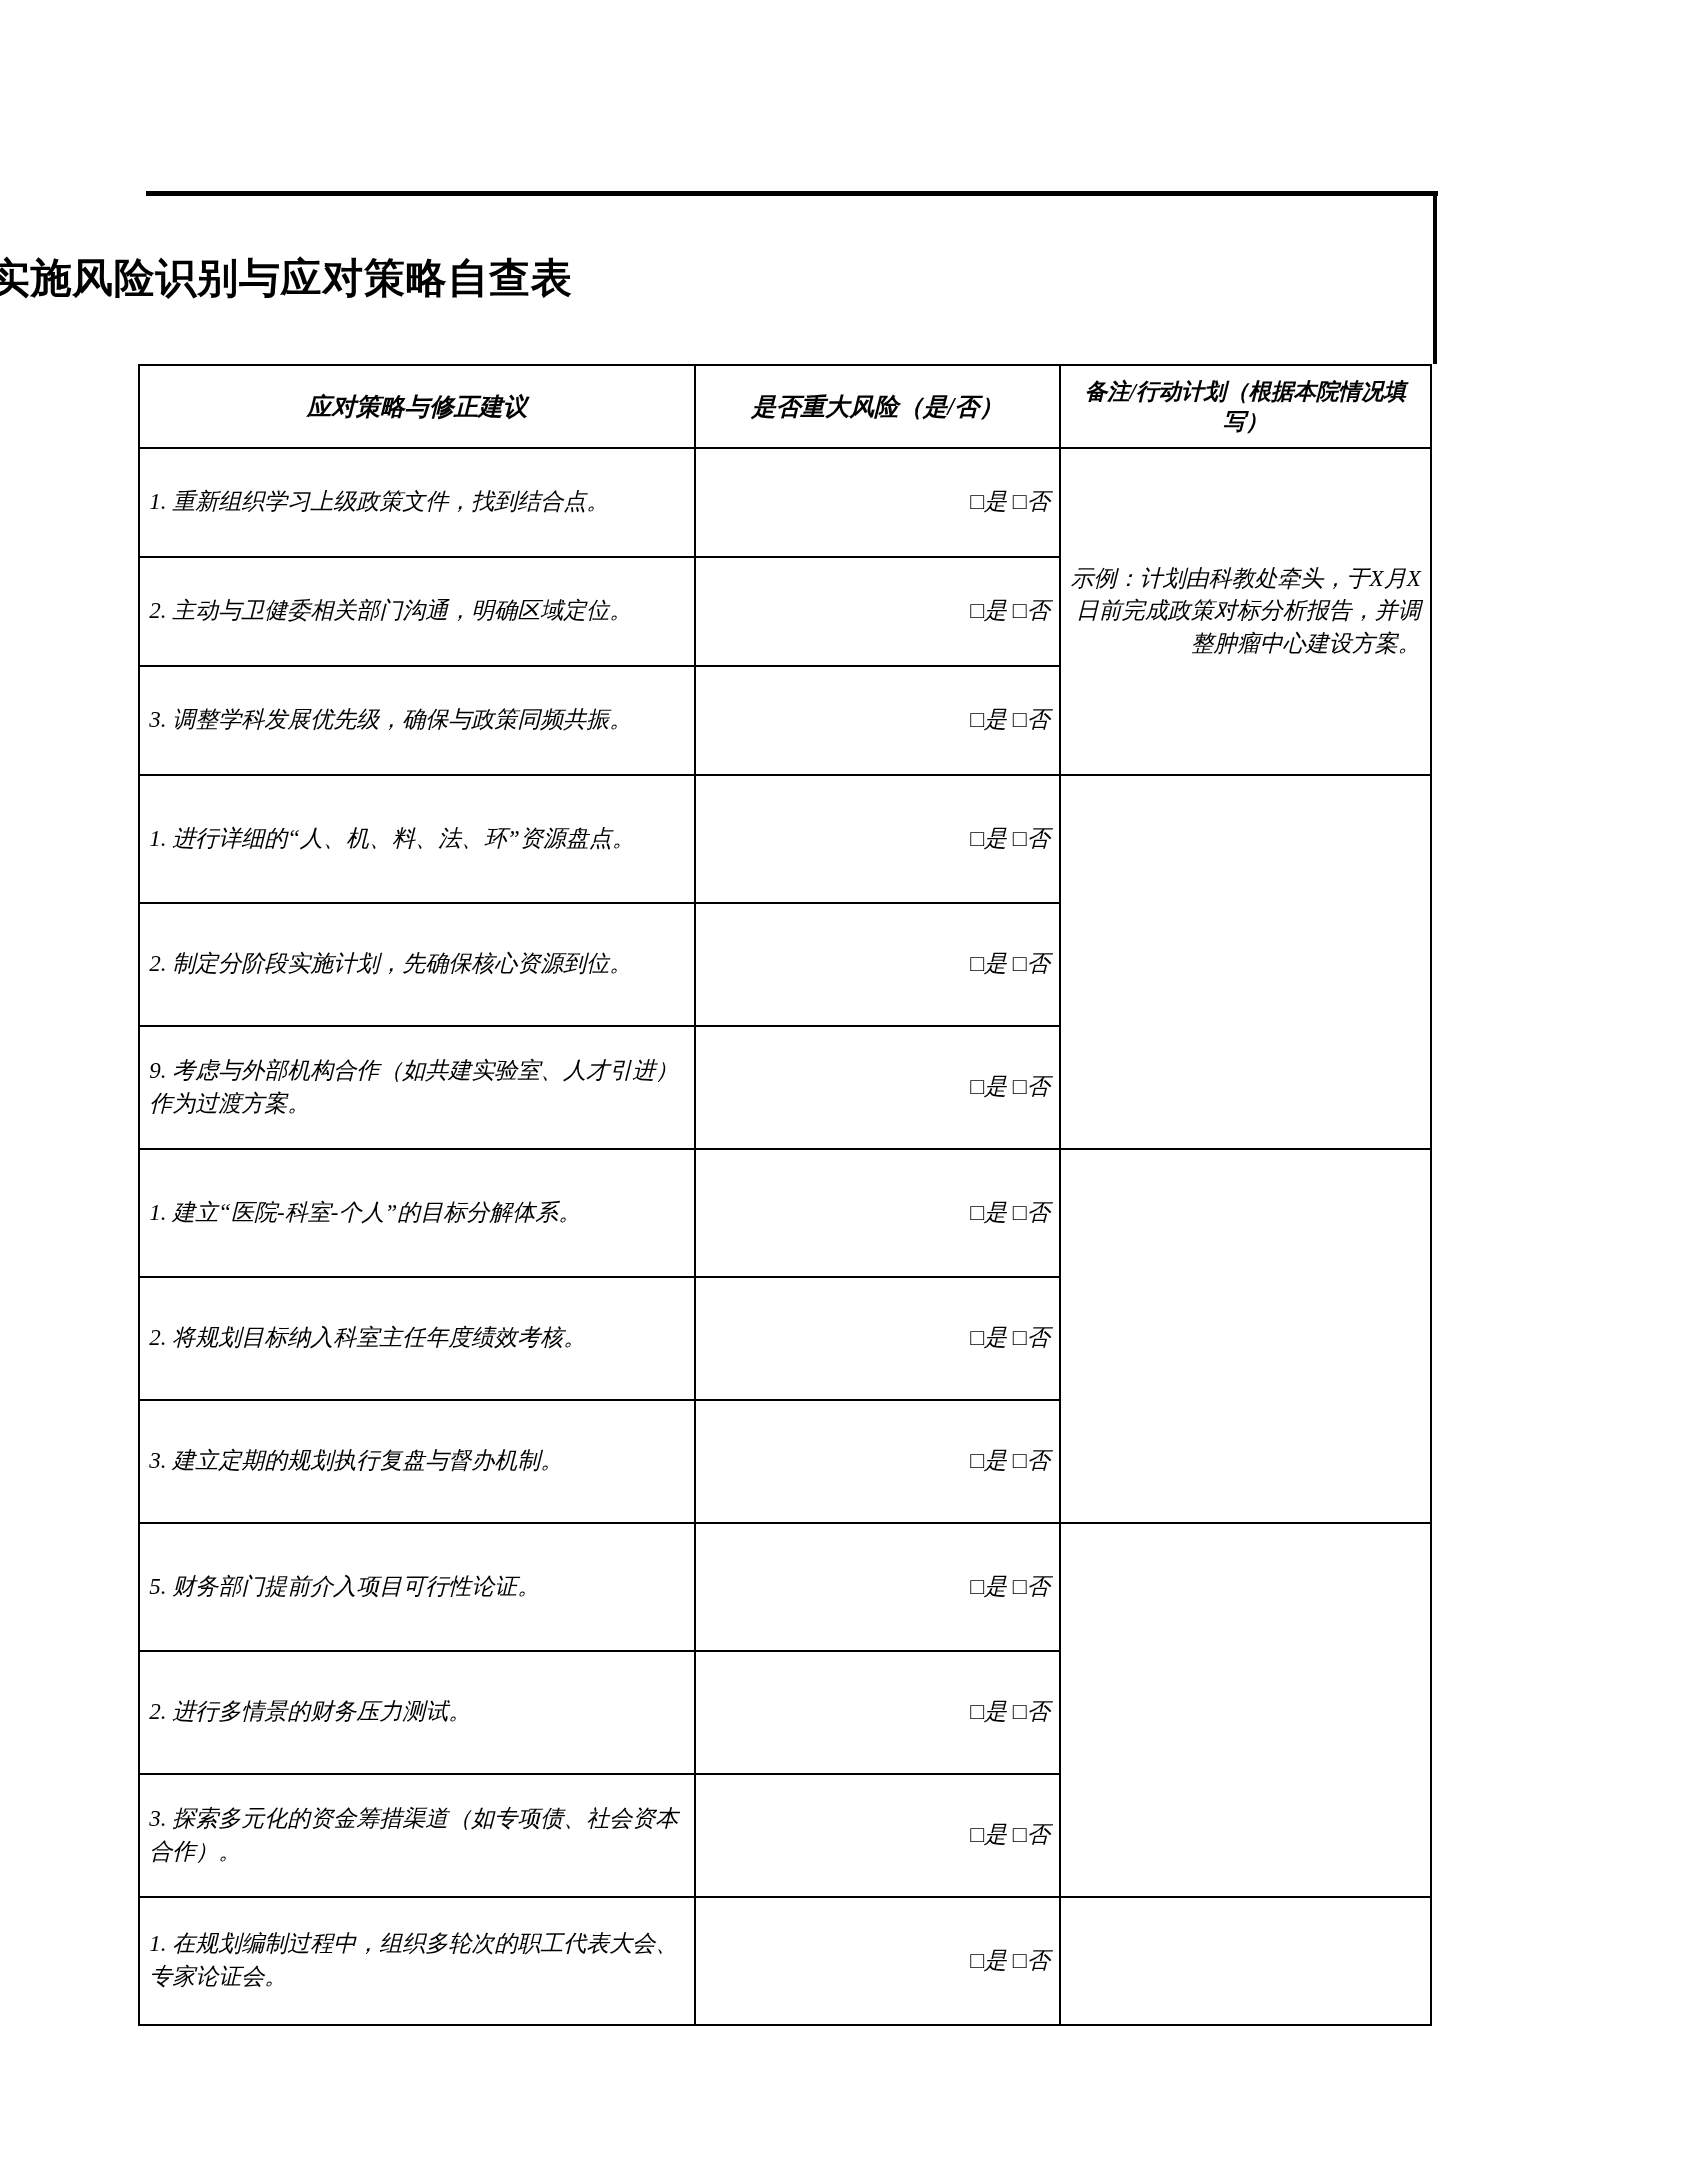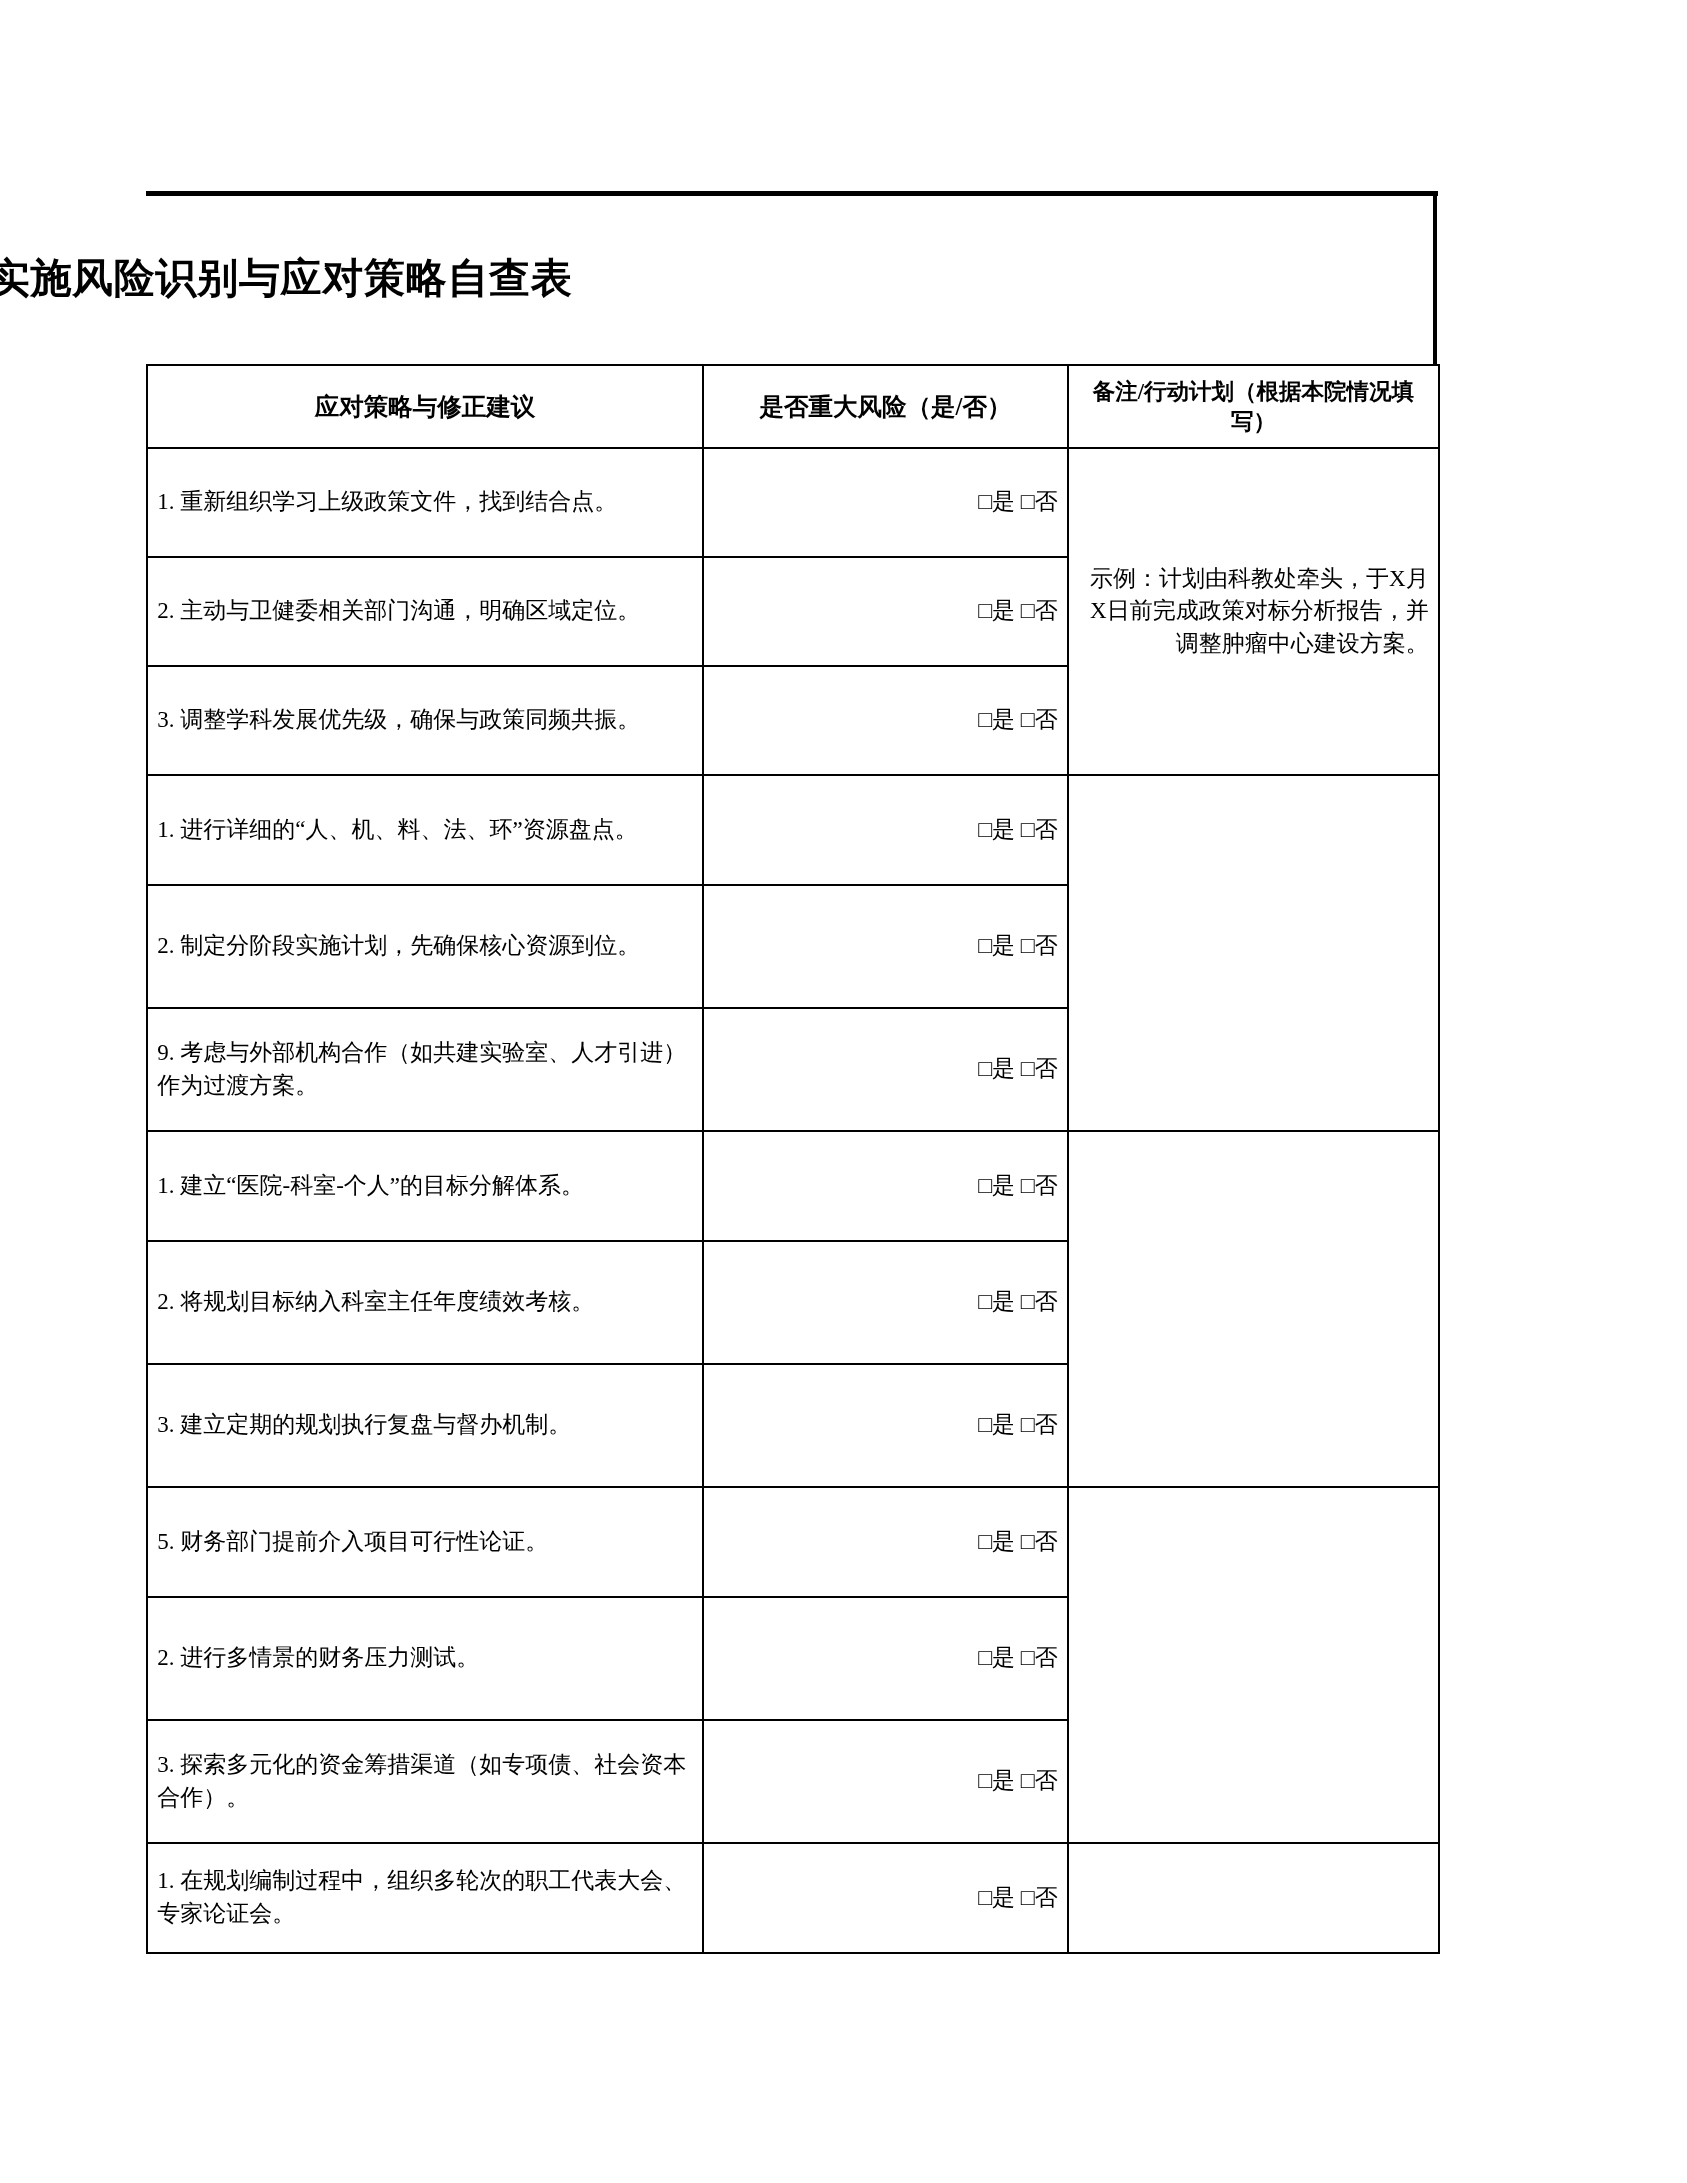--- a/index.html
+++ b/index.html
@@ -61,25 +61,26 @@
     font-size: 41px;
     font-weight: bold;
     letter-spacing: 0.7px;
     line-height: 66px;
     font-family: "Liberation Serif", "DejaVu Serif", serif;
   }
 
   
   .tbl {
     position: absolute;
-    left: 146px;
+    left: 138px;
     top: 364px;
     width: 1291px;
     border-collapse: collapse;
     table-layout: fixed;
+    font-style: italic;
   }
   .tbl col.c1 { width: 556px; }
   .tbl col.c2 { width: 365px; }
   .tbl col.c3 { width: 371px; }
 
   .tbl td, .tbl th {
     border: 2px solid #000000;
     vertical-align: middle;
     padding: 5.3px 9.3px;
     font-size: 23px;
@@ -113,21 +114,21 @@
   .cell-remark {
     text-align: right;
     font-size: 22px;
     line-height: 1.45;
     vertical-align: middle;
   }
   .cell-remark.empty { }
 
   
   .r-tall { height: 123px; }
-  .r-xtall { height: 110px; }
+  .r-xtall { height: 128px; }
 </style>
 </head>
 <body>
 
 <div class="page">
 
   <div class="sheet-top-rule"></div>
   <div class="sheet-right-edge"></div>
 
   <div class="title-wrap">

